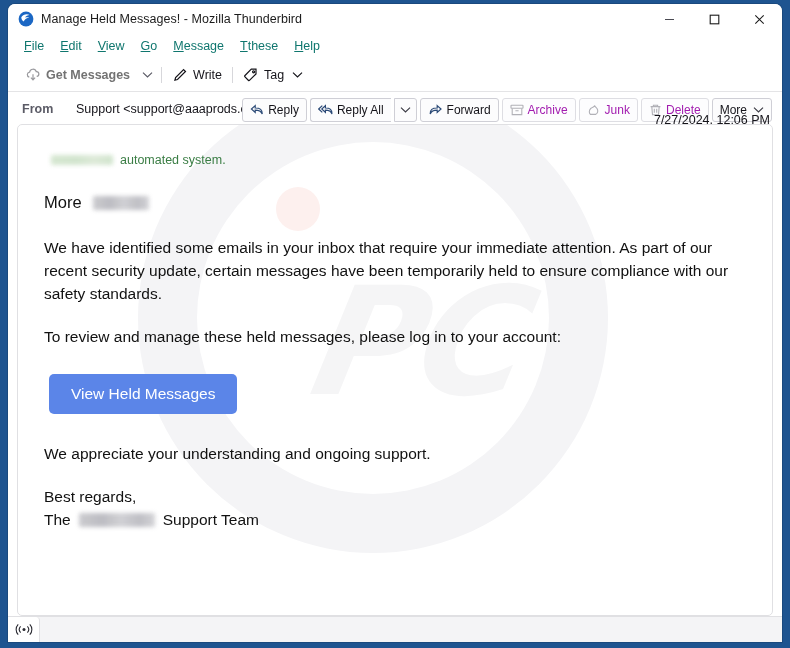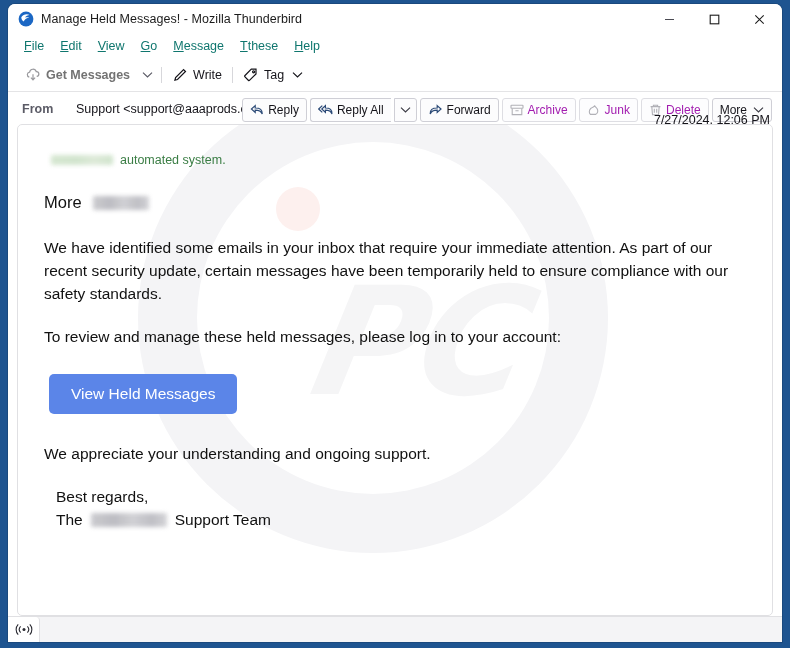--- a/index.html
+++ b/index.html
@@ -238,21 +238,21 @@
   .cta {
     background: #5b85e8;
     color: #ffffff;
     font-size: 15.5px;
     padding: 11px 22px;
     border-radius: 5px;
     border: none;
     white-space: nowrap;
     font-family: "Liberation Sans", sans-serif;
   }
-  .sig { font-size: 15.5px; color: #111111; line-height: 23px; margin: 12px; }
+  .sig { font-size: 15.5px; color: #111111; line-height: 23px; margin: 0; }
   .sig-line { display: flex; align-items: center; }
 
   
   #statusbar {
     height: 26px;
     background: #f4f4f6;
     border-top: 1px solid #e0e0e3;
     display: flex; align-items: stretch;
     flex: 0 0 auto;
   }

